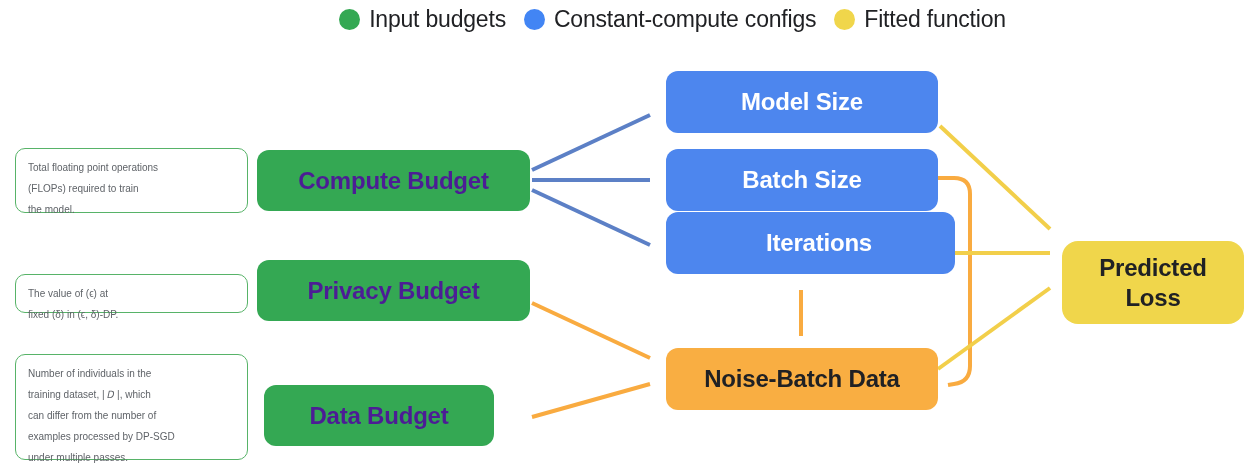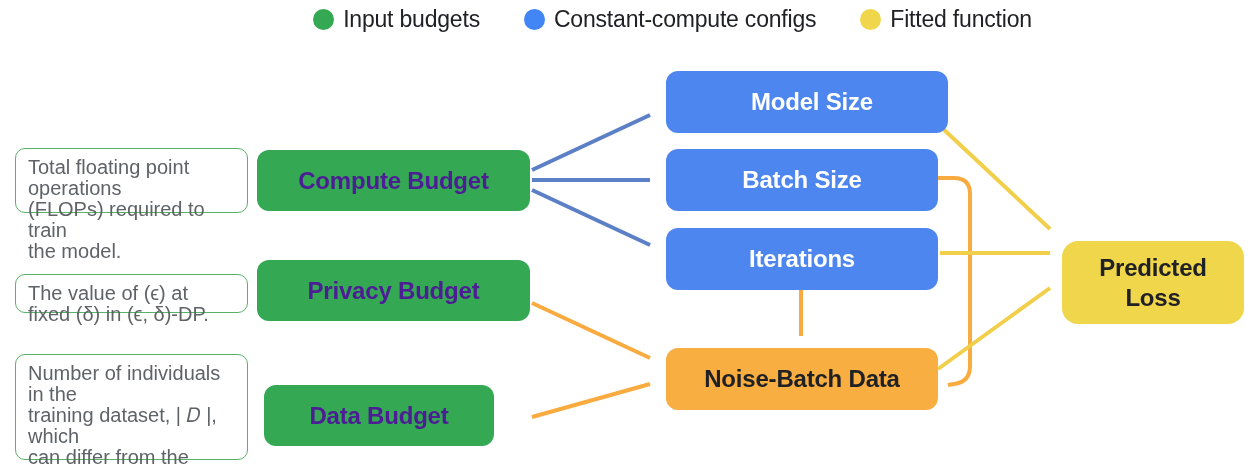--- a/index.html
+++ b/index.html
@@ -1,48 +1,48 @@
 <!DOCTYPE html>
 <html style="--green: #34A853; --blue: #4D86EE; --orange: #F9AE42; --yellow: #F0D64B; --legend-blue: #4285F4; --arrow-blue: #5C80C6; --arrow-yellow: #F2CF4A; --arrow-orange: #F9AB40; --text-dark: #202124; --desc-border: #57B368; --desc-text: #5F6368;"><head>
 <meta charset="utf-8">
 <style>
   html,body{margin:0;padding:0;background:#ffffff;}
   body{font-family:"Liberation Sans", sans-serif;}
   .canvas{position:relative;width:1250px;height:469px;background:#fff;overflow:hidden;}
 
   
   .legend{position:absolute;top:6px;left:0;width:1250px;display:flex;justify-content:center;
-          align-items:center;gap:44px;padding-left:95px;box-sizing:border-box;}
+          align-items:center;gap:18px;padding-left:95px;box-sizing:border-box;}
   .legend-item{display:flex;align-items:center;gap:9px;}
   .legend-dot{width:21px;height:21px;border-radius:50%;flex:0 0 auto;}
   .legend-label{font-size:23px;color:var(--text-dark);font-weight:500;letter-spacing:-0.2px;}
 
   
   .desc{position:absolute;left:15px;width:233px;box-sizing:border-box;border:1.5px solid var(--desc-border);
-        border-radius:10px;padding:8px 10px 8px 12px;color:var(--desc-text);font-size:20px;
+        border-radius:10px;padding:8px 10px 8px 12px;color:var(--desc-text);font-size:10px;
         line-height:21px;white-space:pre-line;background:#fff;}
   .desc1{top:148px;height:65px;}
   .desc2{top:274px;height:39px;}
   .desc3{top:354px;height:106px;}
 
   
   .node{position:absolute;display:flex;align-items:center;justify-content:center;
         border-radius:12px;font-size:24px;font-weight:bold;letter-spacing:-0.2px;}
   .node-green{background:var(--green);color:#4c1d95;}
   .node-blue{background:var(--blue);color:#ffffff;}
   .node-orange{background:var(--orange);color:var(--text-dark);}
   .node-yellow{background:var(--yellow);color:var(--text-dark);border-radius:16px;
                text-align:center;white-space:pre-line;line-height:1.25;margin-top:29px;}
 
   .n-compute{left:257px;top:150px;width:273px;height:61px;}
   .n-privacy{left:257px;top:260px;width:273px;height:61px;}
   .n-data{left:264px;top:385px;width:230px;height:61px;}
-  .n-model{left:666px;top:71px;width:272px;height:62px;padding-left:10px;}
+  .n-model{left:666px;top:71px;width:272px;height:62px;}
   .n-batch{left:666px;top:149px;width:272px;height:62px;}
-  .n-iter{left:666px;top:228px;width:272px;height:62px;}
+  .n-iter{left:666px;top:212px;width:272px;height:62px;padding-left:17px;}
   .n-nbr{left:666px;top:348px;width:272px;height:62px;}
   .n-loss{left:1062px;top:212px;width:182px;height:83px;}
 
   
   .arrows{position:absolute;left:0;top:0;pointer-events:none;}
   .arrow-blue{stroke:var(--arrow-blue);}
   .arrow-yellow{stroke:var(--arrow-yellow);}
   .arrow-orange{stroke:var(--arrow-orange);}
   .arrows path{fill:none;stroke-width:4;}
 </style>

